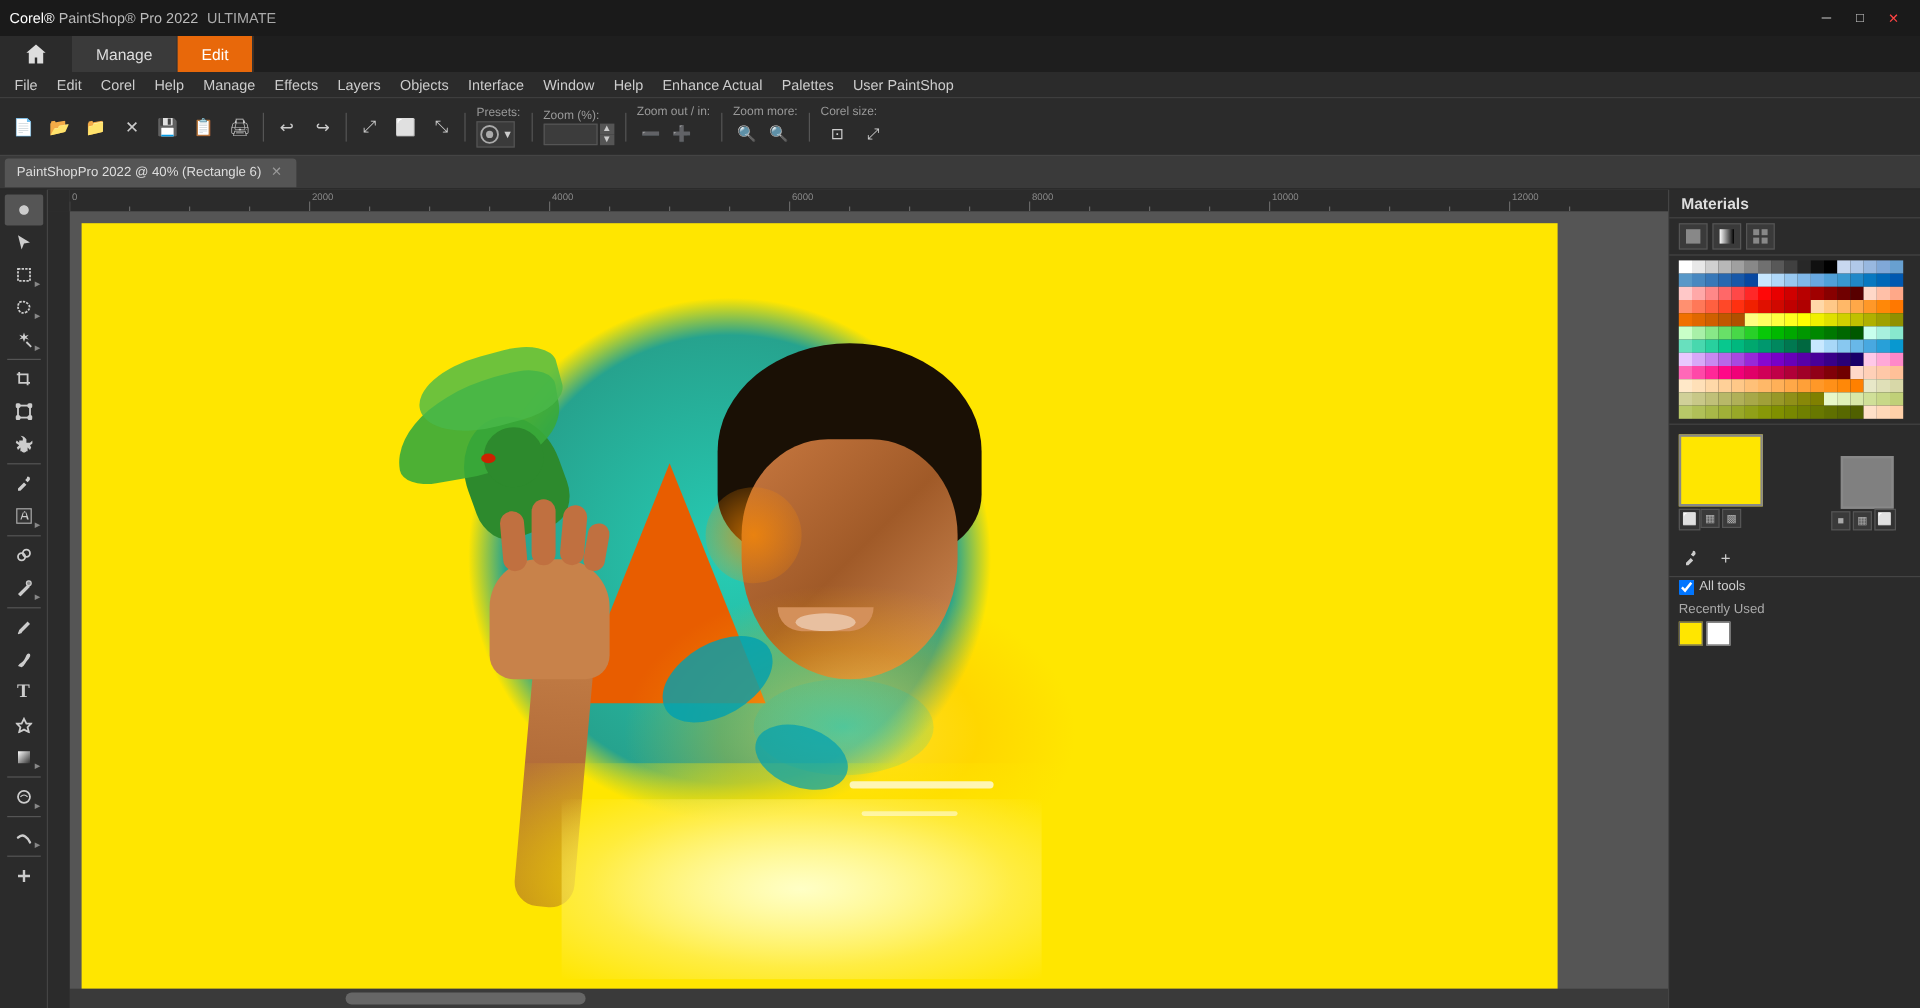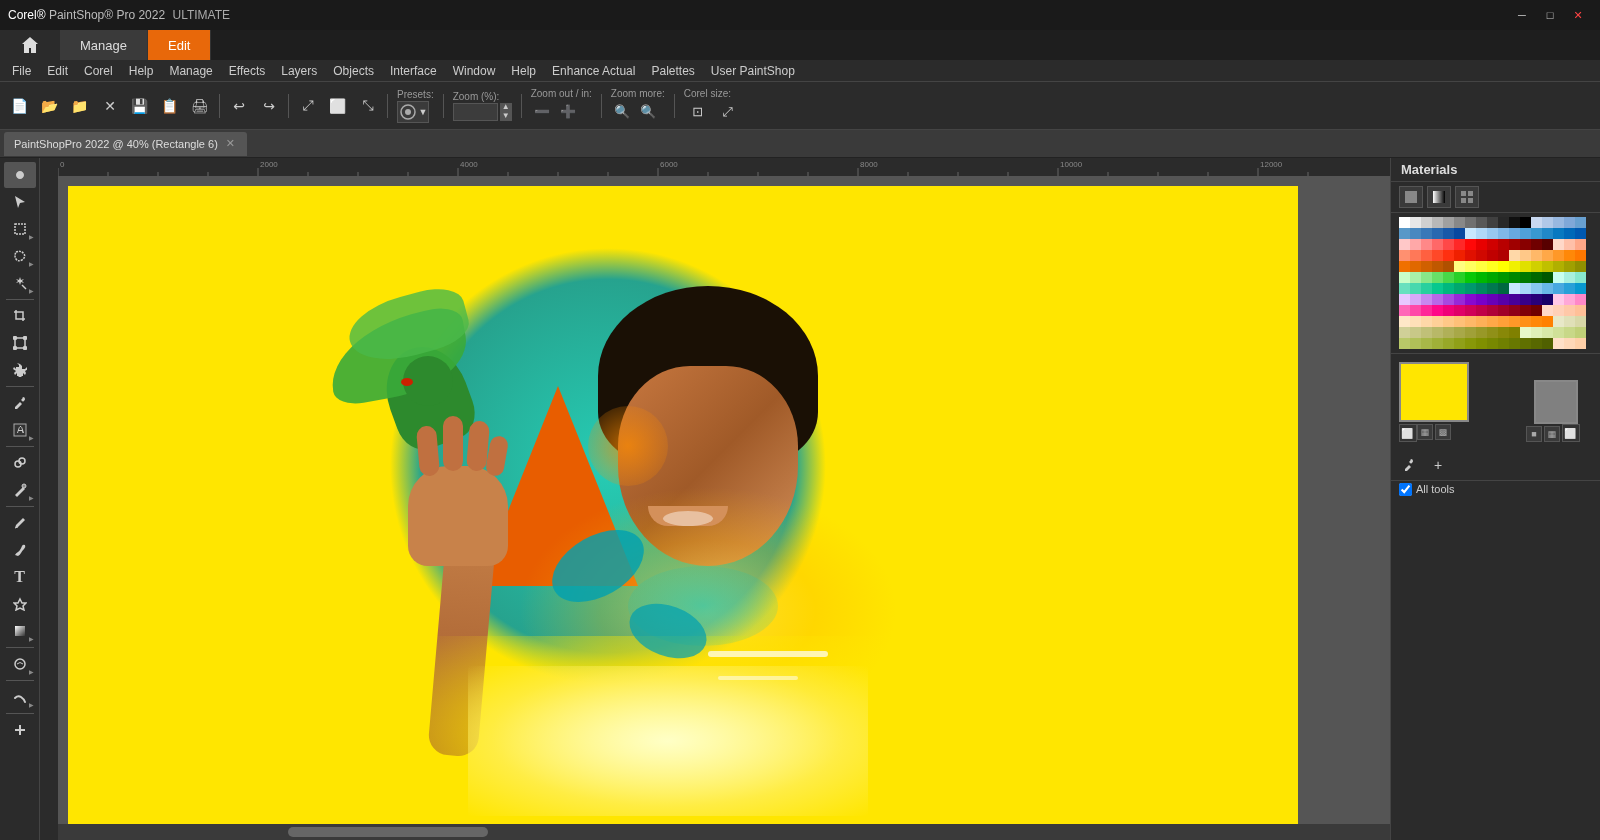--- a/index.html
+++ b/index.html
@@ -990,15 +990,22 @@
           </svg>
       </button>
       <button class="mat-tool-btn" title="Add to Palette">+</button>
     </div>
 
     <div class="mat-check-row" style="padding: 2px 8px;">
       <input type="checkbox" checked="" style="">
       <span style="font-size:11px;">All tools</span>
     </div>
 
+    <div id="recently-used-section">
+      <div class="ru-label">Recently Used</div>
+      <div class="ru-swatches">
+        <div class="ru-swatch" style="background:#FFE600;"></div>
+        <div class="ru-swatch" style="background:#ffffff;"></div>
+      </div>
+    </div>
   </div>
 
 </div>
 
 </body></html>

